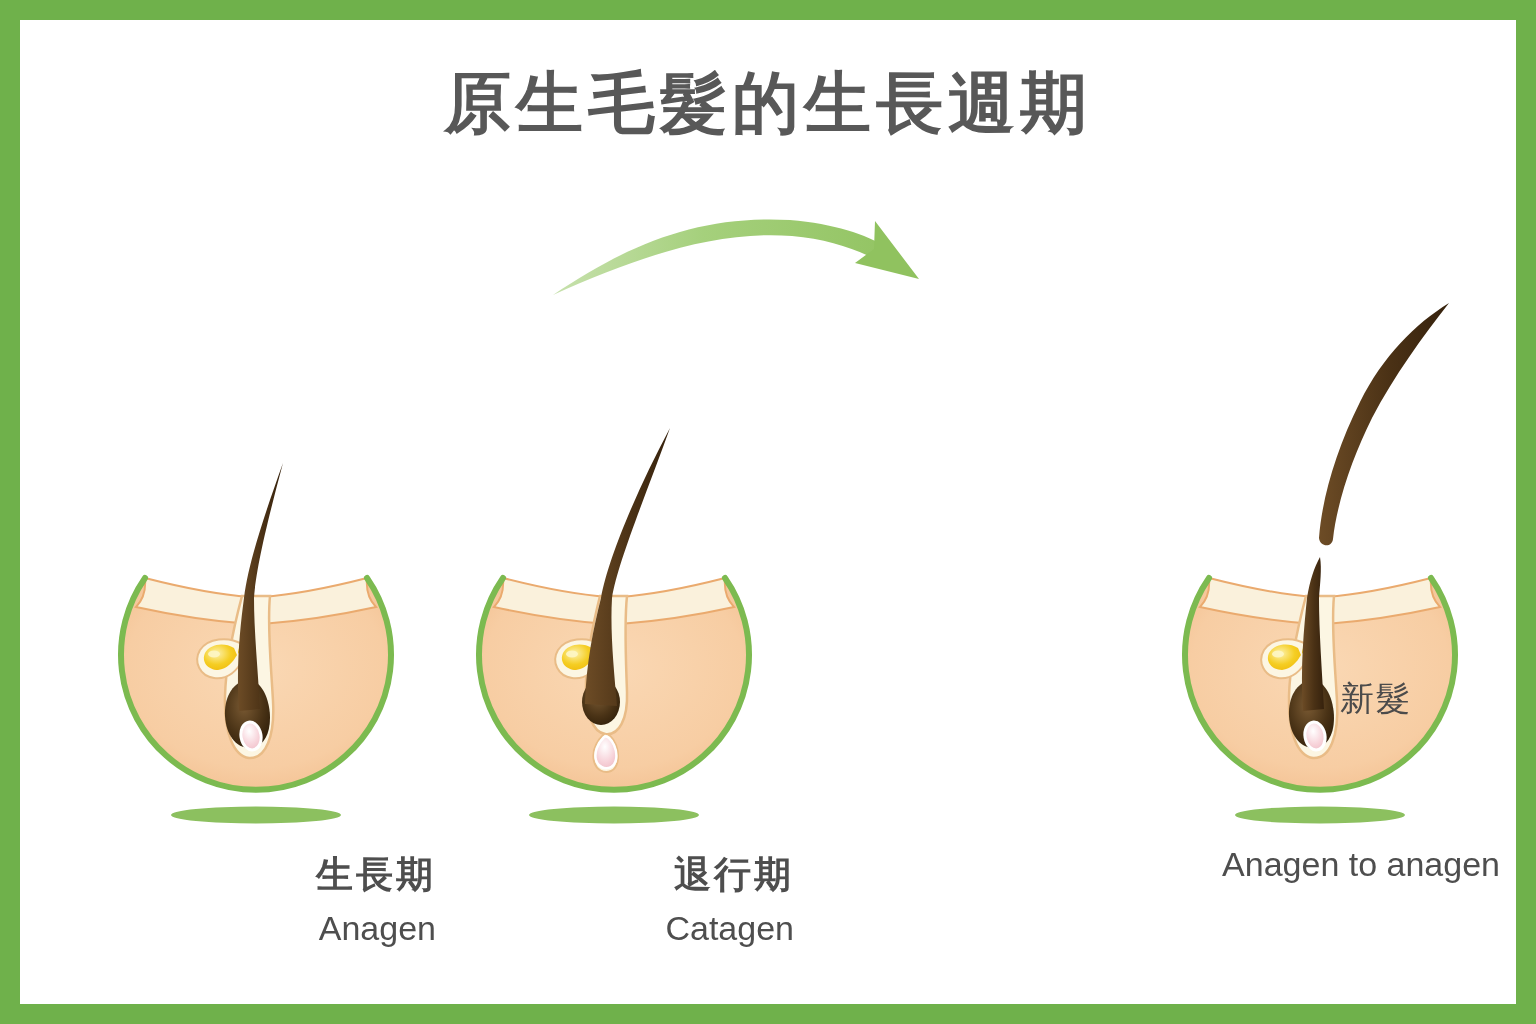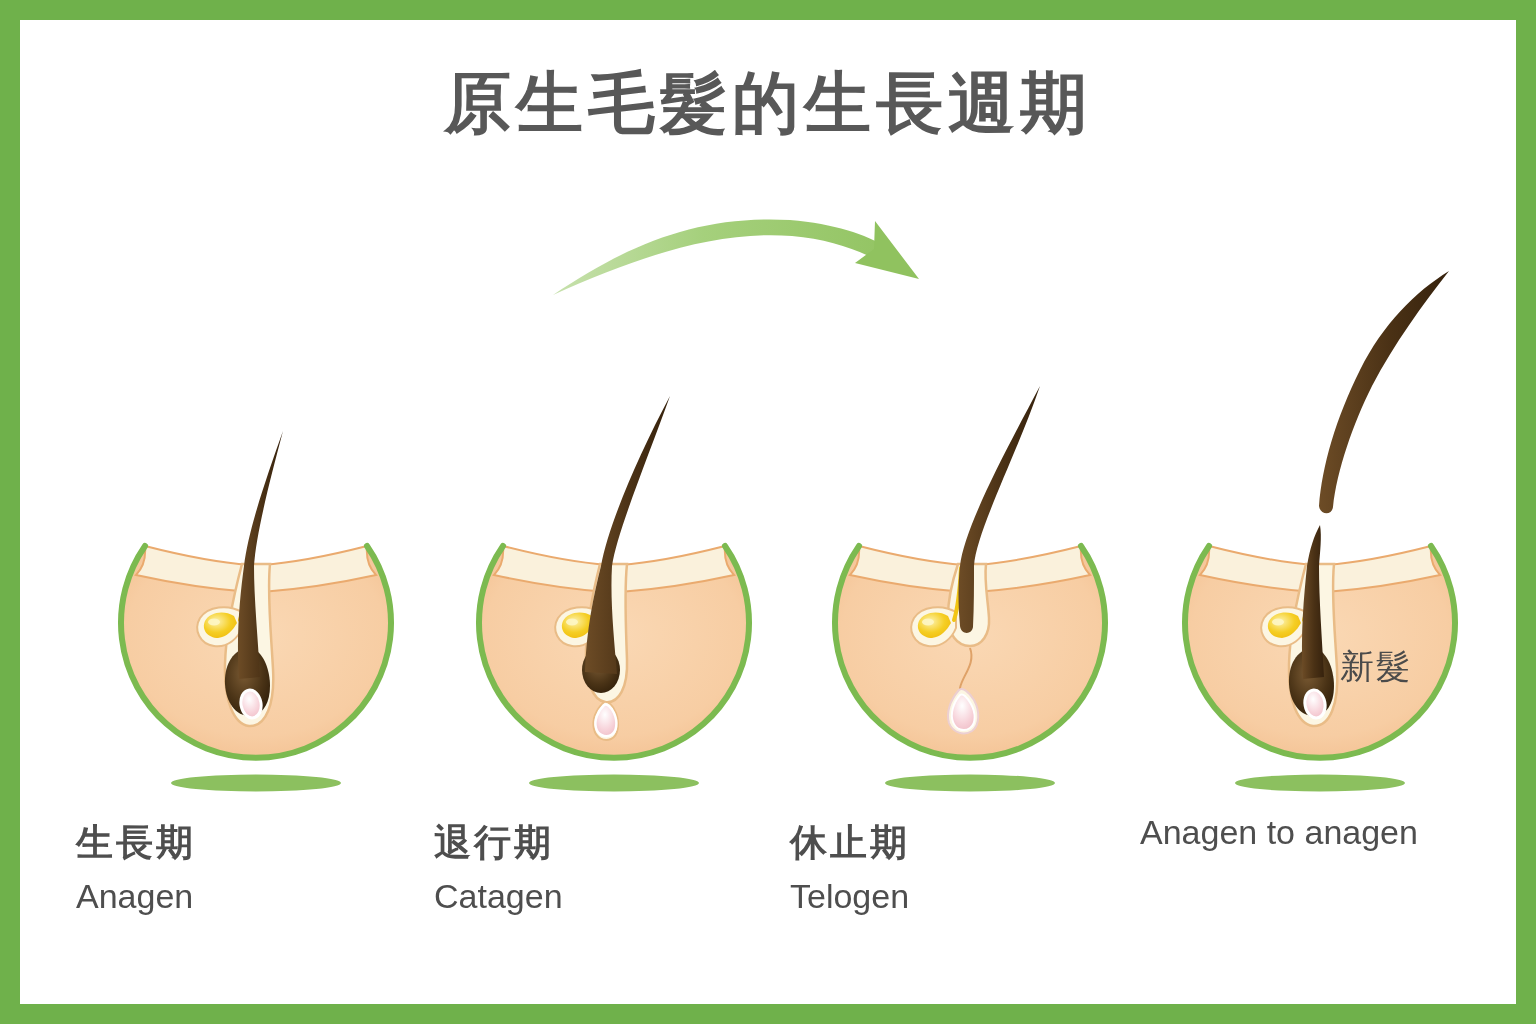--- a/index.html
+++ b/index.html
@@ -2,21 +2,21 @@
 <html><head>
 <meta charset="utf-8">
 <style>
   html,body{margin:0;padding:0;background:#fff;}
   .canvas{position:relative;width:1536px;height:1024px;background:#6fb14b;overflow:hidden;
           font-family:"Liberation Sans","DejaVu Sans",sans-serif;}
   .inner{position:absolute;left:20px;top:20px;right:20px;bottom:20px;background:#ffffff;}
   .title{position:absolute;left:0;top:58px;width:100%;margin:0;text-align:center;
          font-size:67px;font-weight:bold;letter-spacing:5px;color:#585858;}
   .arrow{position:absolute;left:540px;top:203px;}
-  .stage{position:absolute;top:224px;width:360px;text-align:left;}
+  .stage{position:absolute;top:256px;width:360px;text-align:right;}
   .stage svg{display:block;}
   .zh{margin-top:14px;font-size:37px;font-weight:bold;color:#4e4e4e;letter-spacing:3px;}
   .en{margin-top:9px;font-size:34px;font-weight:normal;color:#4e4e4e;}
   .newhair{position:absolute;left:200px;top:420px;font-size:34px;color:#4b4b4b;letter-spacing:2px;}
 </style>
 </head>
 <body>
 
 <div class="canvas">
   <div class="inner"></div>
@@ -95,39 +95,20 @@
       <path d="M164,396 C169,380 170,362 171,344" stroke="#f2c513" stroke-width="4" fill="none" stroke-linecap="round"></path>
       <ellipse cx="167" cy="446" rx="19" ry="23" fill="url(#gBulb)"></ellipse>
       <path d="M151,448 C152,406 160,370 167,342 C174,302 204,232 236,172 C213,236 183,308 178,342 C176,376 180,414 183,450 Z" fill="url(#gHair)"></path>
       <path d="M170,481 C163,488 160,497 162,504 C164,511 171,514 177,511 C183,508 184,498 180,489 C177,483 173,479 170,481 Z" fill="url(#gPapilla)" stroke="#ffffff" stroke-width="2.5"></path>
       <ellipse cx="180" cy="559" rx="85" ry="8.5" fill="#8cc05f"></ellipse>
     </svg>
     <div class="zh">退行期</div>
     <div class="en">Catagen</div>
   </div>
 
-  <div class="stage" style="left:790px">
-    <svg width="360" height="580" viewBox="0 0 360 580">
-      <path d="M69,322 C108,332 148,339 174,341 L186,341 C212,339 252,332 291,322 A135,135 0 1 1 69,322 Z" fill="url(#gDermis)"></path>
-      <path d="M69,322 C108,332 148,339 174,341 L186,341 C212,339 252,332 291,322 C290,334 292,343 300,351 C250,362 214,366 186,368 L174,368 C146,366 110,362 60,351 C68,343 70,334 69,322 Z" fill="#faf1dc" stroke="#eaaa6e" stroke-width="2"></path>
-      <path d="M69,322 A135,135 0 1 0 291,322" fill="none" stroke="#7cba50" stroke-width="6" stroke-linecap="round"></path>
-      <path d="M168,340 C162,358 158,376 158,392 C158,410 167,422 180,422 C192,422 200,410 199,394 C198,376 194,358 196,340 Z" fill="#fcf6e3" stroke="#e9bc87" stroke-width="2.5"></path>
-      <path d="M180,424 C186,440 172,452 170,464 C169,470 170,474 171,477" stroke="#dfa268" stroke-width="2" fill="none"></path>
-      <path d="M166,388 C152,380 132,382 124,394 C117,406 124,420 138,422 C152,424 162,414 166,404 Z" fill="#fcf6e3" stroke="#e9bc87" stroke-width="2"></path>
-      <path d="M158,392 C148,386 134,388 129,397 C125,406 132,414 142,414 C151,413 157,406 161,399 Z" fill="url(#gGland)"></path>
-      <ellipse cx="138" cy="398" rx="6" ry="3.5" fill="#fdf6c5" opacity="0.9"></ellipse>
-      <path d="M164,396 C169,380 170,362 171,344" stroke="#f2c513" stroke-width="4" fill="none" stroke-linecap="round"></path>
-      <path d="M170,402 C168,380 168,360 170,342 C174,304 216,226 250,162 C226,232 186,308 184,342 C184,362 184,382 183,403 C182,411 171,411 170,402 Z" fill="url(#gHair)"></path>
-      <path d="M169,466 C160,476 156,489 159,499 C163,509 174,512 182,507 C190,501 190,487 184,476 C179,468 173,463 169,466 Z" fill="#fcf6e3" stroke="#eccfd2" stroke-width="2"></path>
-      <path d="M170,471 C163,479 160,490 163,498 C166,506 174,508 180,504 C186,500 186,489 181,480 C177,473 173,469 170,471 Z" fill="url(#gPapilla)" stroke="#ffffff" stroke-width="2"></path>
-      <ellipse cx="180" cy="559" rx="85" ry="8.5" fill="#8cc05f"></ellipse>
-    </svg>
-    <div class="zh">休止期</div>
-    <div class="en">Telogen</div>
-  </div>
 
   <div class="stage" style="left:1140px">
     <svg width="360" height="580" viewBox="0 0 360 580">
       <path d="M179,282 C182,242 196,194 220,146 C243,100 275,68 309,47 C283,80 254,120 232,162 C213,200 197,246 193,283 C192,292 180,291 179,282 Z" fill="url(#gHair)"></path>
       <path d="M69,322 C108,332 148,339 174,341 L186,341 C212,339 252,332 291,322 A135,135 0 1 1 69,322 Z" fill="url(#gDermis)"></path>
       <path d="M69,322 C108,332 148,339 174,341 L186,341 C212,339 252,332 291,322 C290,334 292,343 300,351 C250,362 214,366 186,368 L174,368 C146,366 110,362 60,351 C68,343 70,334 69,322 Z" fill="#faf1dc" stroke="#eaaa6e" stroke-width="2"></path>
       <path d="M69,322 A135,135 0 1 0 291,322" fill="none" stroke="#7cba50" stroke-width="6" stroke-linecap="round"></path>
       <path d="M166,340 C158,370 150,405 149,440 C148,478 158,500 173,502 C190,503 199,480 197,445 C195,408 191,370 194,340 Z" fill="#fcf6e3" stroke="#e9bc87" stroke-width="2.5"></path>
       <path d="M166,388 C152,380 132,382 124,394 C117,406 124,420 138,422 C152,424 162,414 166,404 Z" fill="#fcf6e3" stroke="#e9bc87" stroke-width="2"></path>
       <path d="M158,392 C148,386 134,388 129,397 C125,406 132,414 142,414 C151,413 157,406 161,399 Z" fill="url(#gGland)"></path>

